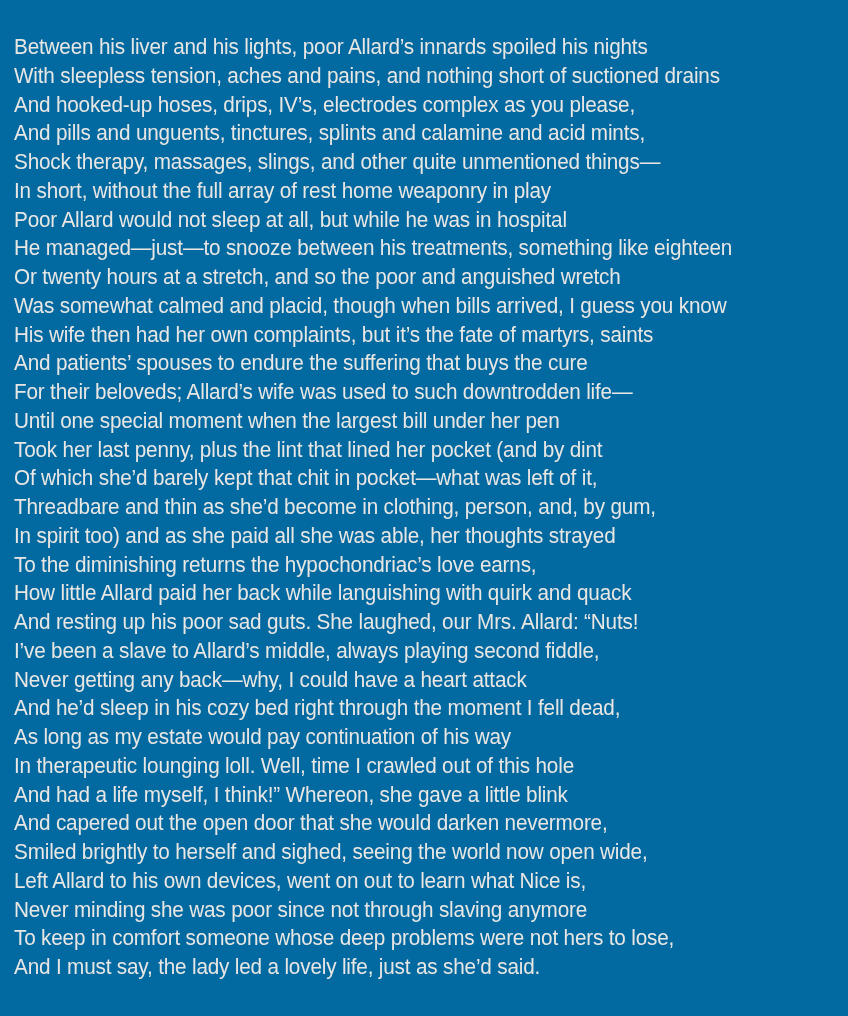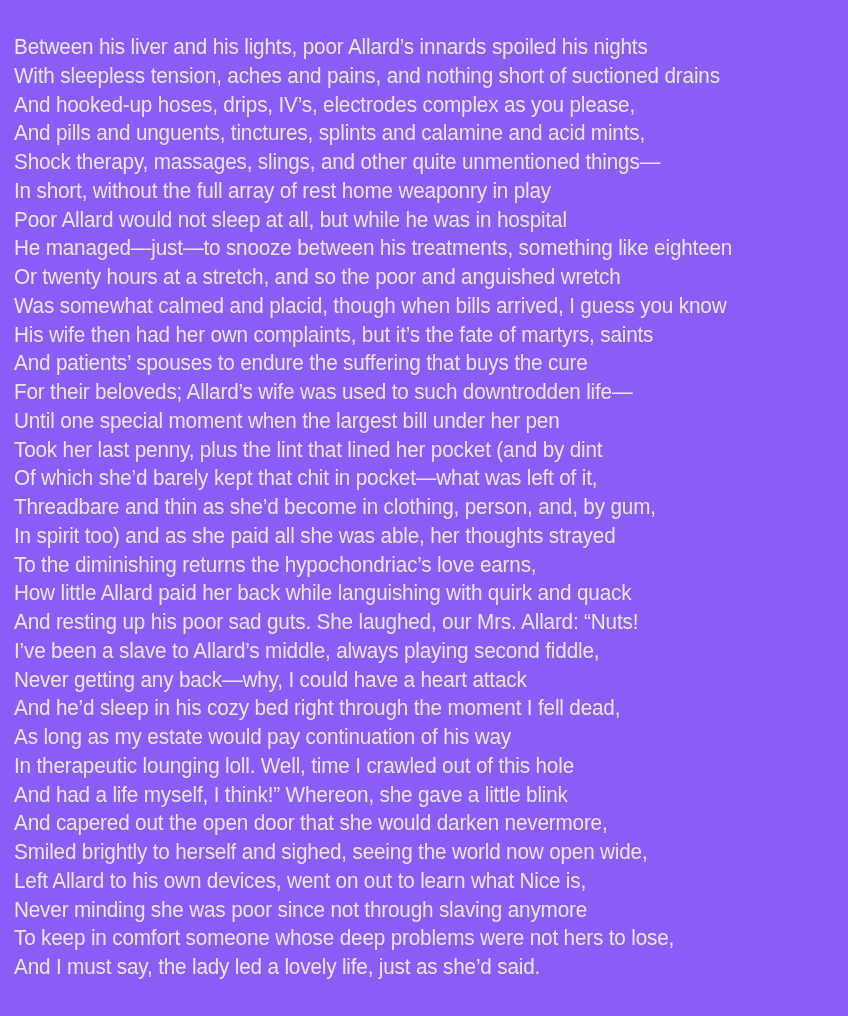--- a/index.html
+++ b/index.html
@@ -38,21 +38,21 @@
     font-weight: 400;
     text-rendering: optimizeLegibility;
     -webkit-font-smoothing: antialiased;
     transform: scaleX(0.963);
     transform-origin: left center;
   }
 </style>
 </head>
 <body style="background: rgb(0, 0, 0);">
 
-<div id="poem-page" style="background: #8b5cf6;">
+<div id="poem-page" style="background: #0369a1;">
   <div id="poem-body">
     <div class="poem-line" style="color: rgb(233, 231, 228);">Between his liver and his lights, poor Allard’s innards spoiled his nights</div>
     <div class="poem-line" style="color: rgb(233, 231, 228);">With sleepless tension, aches and pains, and nothing short of suctioned drains</div>
     <div class="poem-line" style="color: rgb(233, 231, 228);">And hooked-up hoses, drips, IV’s, electrodes complex as you please,</div>
     <div class="poem-line" style="color: rgb(233, 231, 228);">And pills and unguents, tinctures, splints and calamine and acid mints,</div>
     <div class="poem-line" style="color: rgb(233, 231, 228);">Shock therapy, massages, slings, and other quite unmentioned things—</div>
     <div class="poem-line" style="color: rgb(233, 231, 228);">In short, without the full array of rest home weaponry in play</div>
     <div class="poem-line" style="color: rgb(233, 231, 228);">Poor Allard would not sleep at all, but while he was in hospital</div>
     <div class="poem-line" style="color: rgb(233, 231, 228);">He managed—just—to snooze between his treatments, something like eighteen</div>
     <div class="poem-line" style="color: rgb(233, 231, 228);">Or twenty hours at a stretch, and so the poor and anguished wretch</div>

